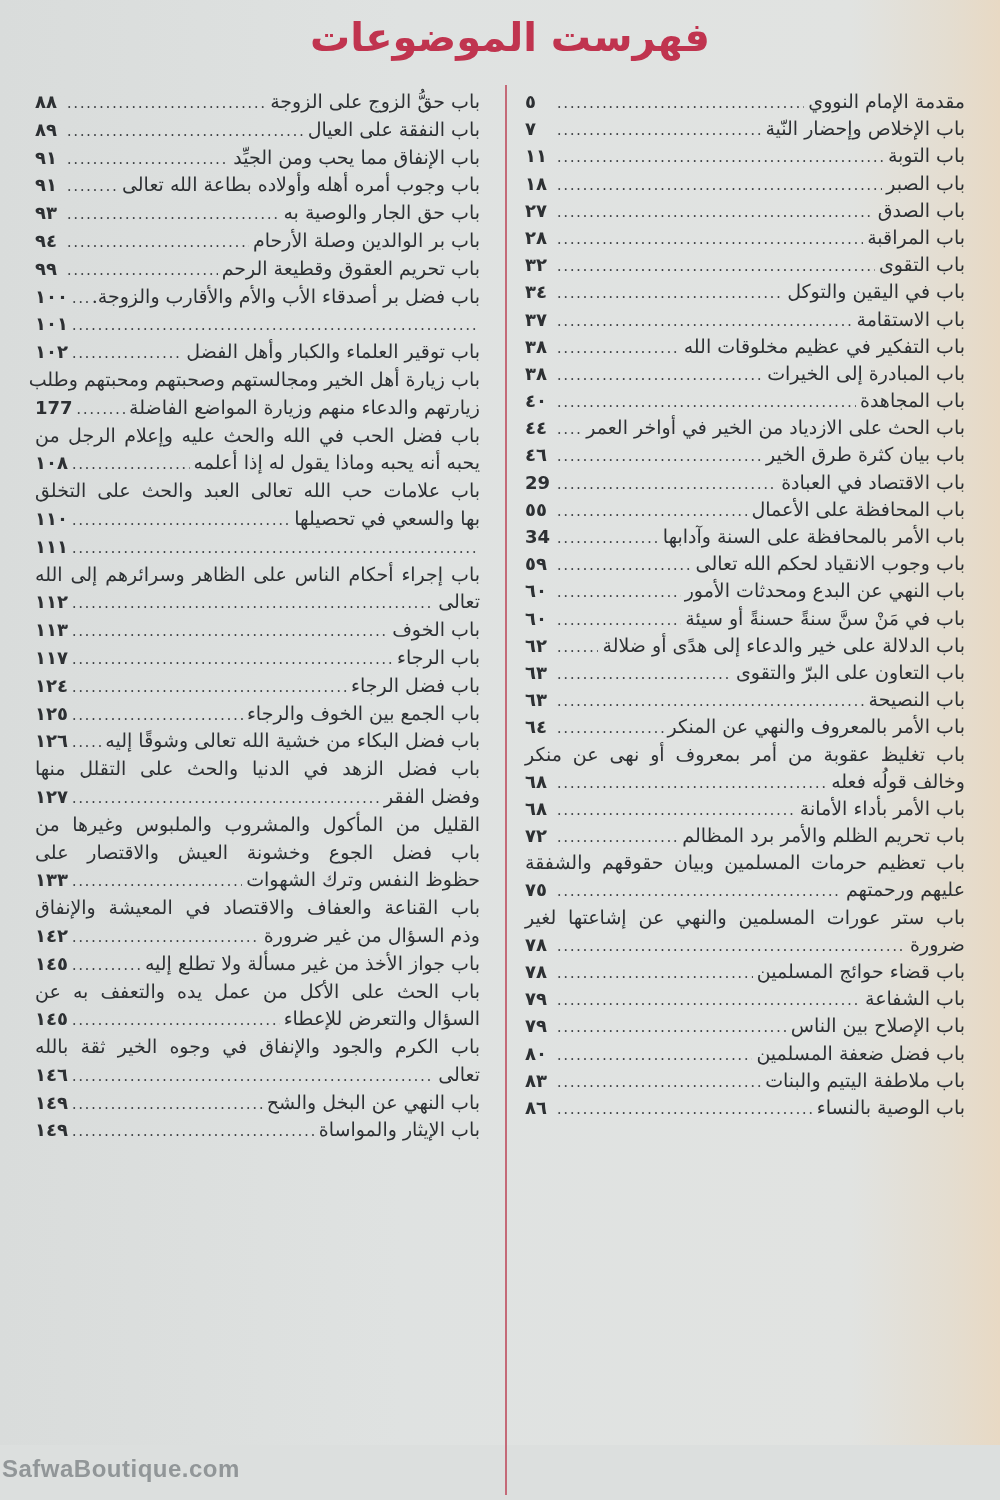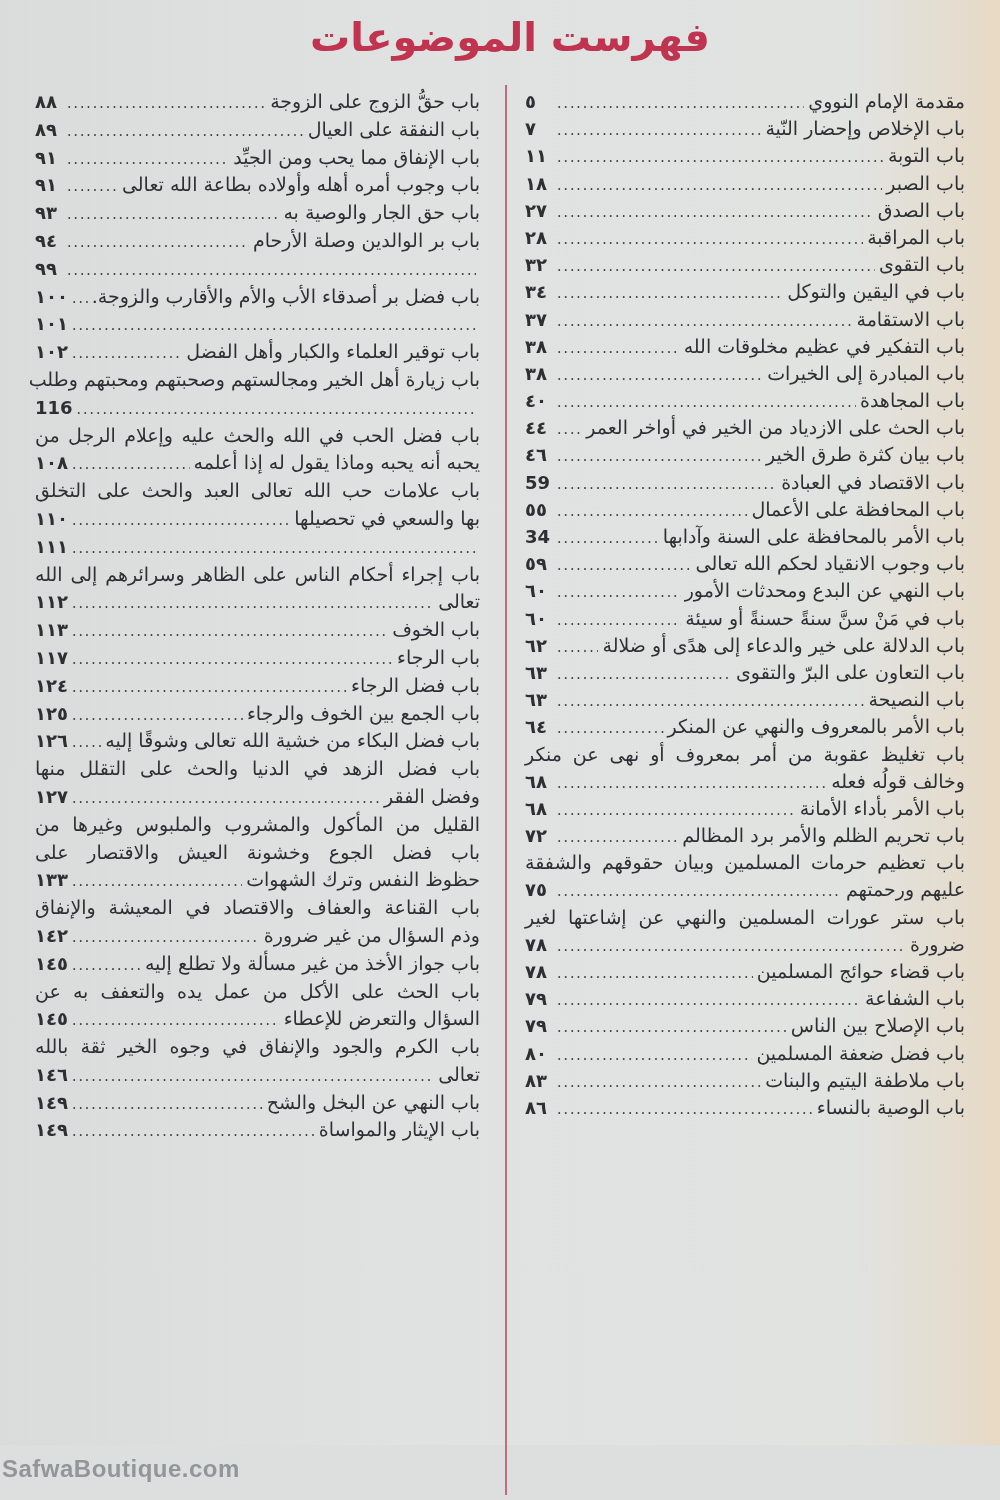--- a/index.html
+++ b/index.html
@@ -161,21 +161,21 @@
         <div class="line">
           <span class="txt">باب بيان كثرة طرق الخير</span>
           <span class="dots"></span>
           <span class="page-num">٤٦</span>
         </div>
       </div>
       <div class="entry">
         <div class="line">
           <span class="txt">باب الاقتصاد في العبادة</span>
           <span class="dots"></span>
-          <span class="page-num">59</span>
+          <span class="page-num">29</span>
         </div>
       </div>
       <div class="entry">
         <div class="line">
           <span class="txt">باب المحافظة على الأعمال</span>
           <span class="dots"></span>
           <span class="page-num">٥٥</span>
         </div>
       </div>
       <div class="entry">
@@ -359,20 +359,21 @@
       </div>
       <div class="entry">
         <div class="line">
           <span class="txt">باب بر الوالدين وصلة الأرحام</span>
           <span class="dots"></span>
           <span class="page-num">٩٤</span>
         </div>
       </div>
       <div class="entry">
         <div class="line">
+          <span class="txt">باب تحريم العقوق وقطيعة الرحم</span>
           <span class="dots"></span>
           <span class="page-num">٩٩</span>
         </div>
       </div>
       <div class="entry">
         <div class="line">
           <span class="txt">باب فضل بر أصدقاء الأب والأم والأقارب والزوجة.</span>
           <span class="dots"></span>
           <span class="page-num">١٠٠</span>
         </div>
@@ -388,22 +389,23 @@
           <span class="txt">باب توقير العلماء والكبار وأهل الفضل</span>
           <span class="dots"></span>
           <span class="page-num">١٠٢</span>
         </div>
       </div>
       <div class="entry">
         <div class="line wrap">
           <span class="txt">باب زيارة أهل الخير ومجالستهم وصحبتهم ومحبتهم وطلب</span>
         </div>
         <div class="line">
-          <span class="dots"></span>
-          <span class="page-num">116</span>
+          <span class="txt">زيارتهم والدعاء منهم وزيارة المواضع الفاضلة</span>
+          <span class="dots"></span>
+          <span class="page-num">177</span>
         </div>
       </div>
       <div class="entry">
         <div class="line wrap">
           <span class="txt">باب فضل الحب في الله والحث عليه وإعلام الرجل من</span>
         </div>
         <div class="line">
           <span class="txt">يحبه أنه يحبه وماذا يقول له إذا أعلمه</span>
           <span class="dots"></span>
           <span class="page-num">١٠٨</span>

